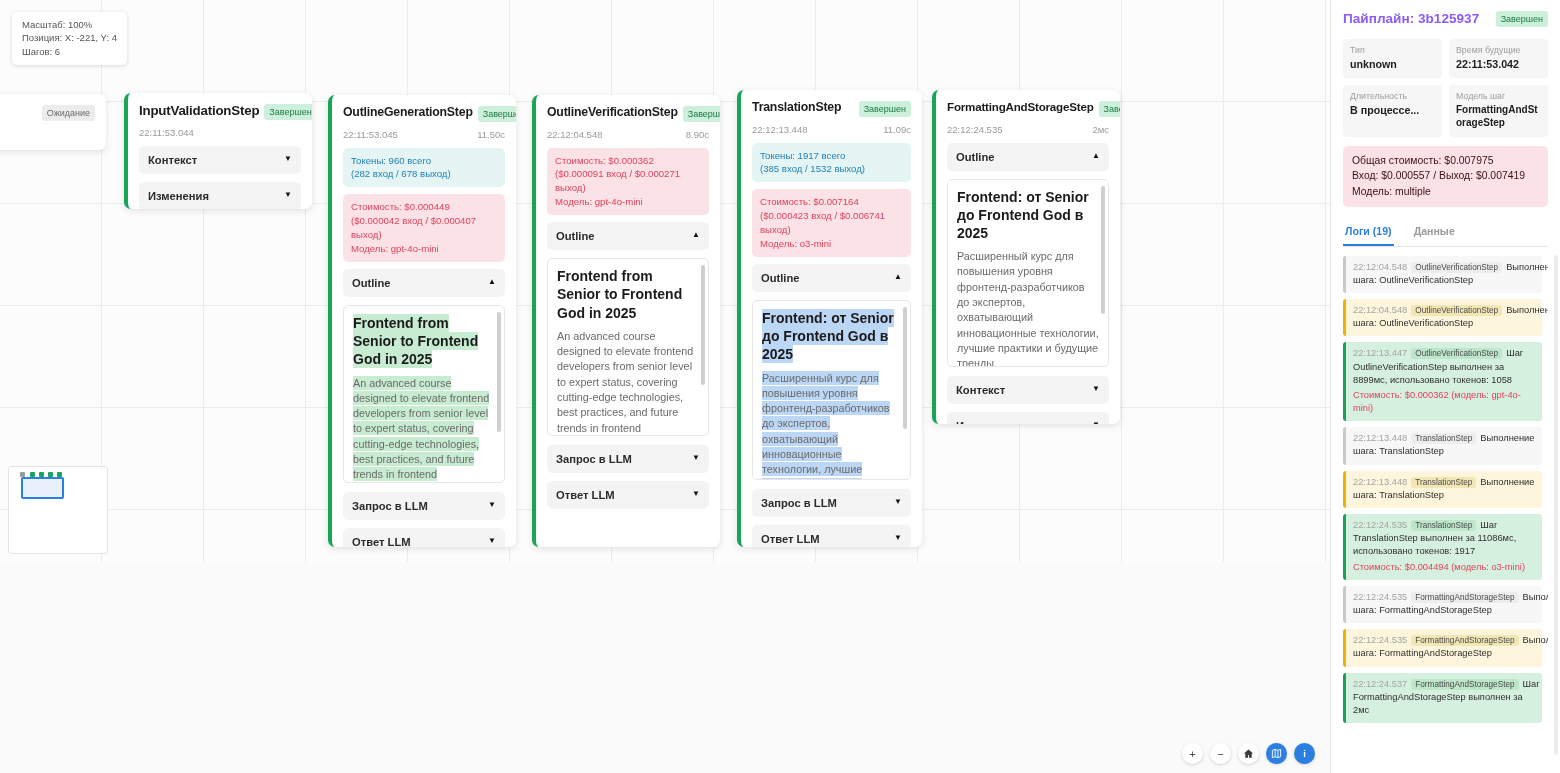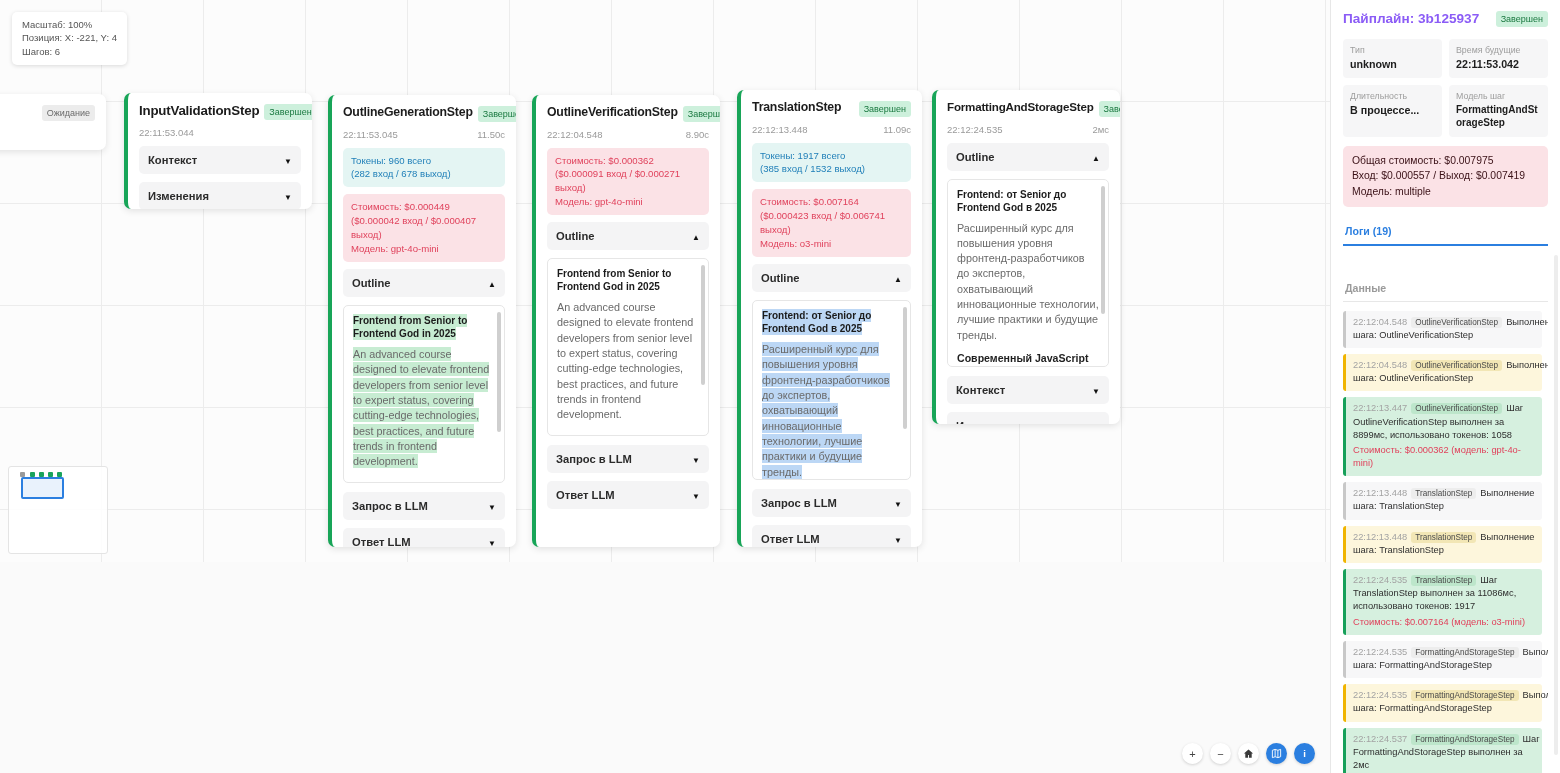--- a/index.html
+++ b/index.html
@@ -59,35 +59,35 @@
     font-size: 9.5px; color: #9a9a9a; margin-top: 7px; margin-bottom: 8px;
   }
 
   .chip { border-radius: 5px; padding: 6px 8px; font-size: 9.6px; line-height: 1.45; margin-bottom: 7px; }
   .chip.tok { background: #e4f5f3; color: #1f7fb8; }
   .chip.cost { background: #fbe2e6; color: #e0425c; }
 
   .acc {
     background: #f4f4f5; border-radius: 5px;
     padding: 8px 9px; margin-bottom: 8px;
-    display: flex; align-items: flex-end; justify-content: space-between;
+    display: flex; align-items: flex-start; justify-content: space-between;
     font-size: 11.2px; font-weight: bold; color: #2b2b2b;
   }
   .acc .caret { font-size: 8px; color: #111; }
 
   .outline-box {
     border: 1px solid #e6e6e6; border-radius: 5px;
     padding: 8px 9px 0 9px; overflow: hidden; position: relative;
     background: #fff; margin-bottom: 9px;
   }
   .outline-box .sbar {
     position: absolute; right: 3px; top: 6px; width: 4px; border-radius: 2px;
     background: #cfcfcf;
   }
-  .o-title { font-size: 10px; font-weight: bold; color: #1b1b1b; line-height: 1.3; margin-bottom: 7px; }
+  .o-title { font-size: 14px; font-weight: bold; color: #1b1b1b; line-height: 1.3; margin-bottom: 7px; }
   .o-desc { font-size: 10.8px; color: #6a6a6a; line-height: 1.42; margin-bottom: 9px; }
   .o-h2 { font-size: 10.6px; font-weight: bold; color: #1f1f1f; margin-bottom: 5px; }
   .hl-green { background: #c7ecd2; }
   .hl-blue  { background: #bcd7f5; }
   span.hlseg { padding: 1px 0; }
 
   
   .panel {
     position: absolute; right: 0; top: 0;
     width: 230px; height: 773px;
@@ -99,21 +99,21 @@
   .p-head { display: flex; align-items: center; justify-content: space-between; }
   .p-title { font-size: 13.6px; font-weight: bold; color: #8b5cf6; }
   .p-grid { display: grid; grid-template-columns: 1fr 1fr; gap: 7px; margin-top: 12px; }
   .p-cell { background: #f6f6f7; border-radius: 4px; padding: 6px 7px 7px 7px; }
   .p-cell .lbl { font-size: 8.8px; color: #9d9d9d; margin-bottom: 3px; }
   .p-cell .val { font-size: 10.7px; font-weight: bold; color: #1d1d1d; line-height: 1.28; word-break: break-word; }
   .p-chip { border-radius: 5px; padding: 7px 9px; font-size: 10.4px; line-height: 1.5; margin-top: 9px; }
   .p-chip.tok { background: #e4f5f3; color: #16324a; }
   .p-chip.cost { background: #fbe2e6; color: #3a1016; }
 
-  .tabs { display: flex; gap: 30px; border-bottom: 1px solid #e7e7e7; margin-top: 12px; flex-direction: column; }
+  .tabs { display: flex; gap: 18px; border-bottom: 1px solid #e7e7e7; margin-top: 12px; }
   .tab { font-size: 10.6px; padding: 6px 2px 7px 2px; color: #9a9a9a; font-weight: bold; }
   .tab.active { color: #2b7fe0; border-bottom: 2px solid #2b7fe0; }
 
   .logs { margin-top: 9px; height: 500px; overflow: hidden; position: relative; padding-right: 6px; }
   .log {
     border-left: 3px solid #c8c8c8; border-radius: 3px;
     background: #f7f7f8; padding: 5px 7px 6px 7px; margin-bottom: 6px;
     font-size: 9.3px; line-height: 1.42; color: #2e2e2e;
   }
   .log.warn { border-left-color: #f0b400; background: #fdf6dc; }
@@ -413,21 +413,21 @@
         <span class="cost">Стоимость: $0.000362 (модель: gpt-4o-mini)</span>
       </div>
       <div class="log">
         <span class="ts">22:12:13.448</span><span class="tag">TranslationStep</span><span>Выполнение шага: TranslationStep</span>
       </div>
       <div class="log warn">
         <span class="ts">22:12:13.448</span><span class="tag">TranslationStep</span><span>Выполнение шага: TranslationStep</span>
       </div>
       <div class="log ok">
         <span class="ts">22:12:24.535</span><span class="tag">TranslationStep</span><span>Шаг TranslationStep выполнен за 11086мс, использовано токенов: 1917</span>
-        <span class="cost">Стоимость: $0.007164 (модель: o3-mini)</span>
+        <span class="cost">Стоимость: $0.004494 (модель: o3-mini)</span>
       </div>
       <div class="log">
         <span class="ts">22:12:24.535</span><span class="tag">FormattingAndStorageStep</span><span>Выполнение шага: FormattingAndStorageStep</span>
       </div>
       <div class="log warn">
         <span class="ts">22:12:24.535</span><span class="tag">FormattingAndStorageStep</span><span>Выполнение шага: FormattingAndStorageStep</span>
       </div>
       <div class="log ok">
         <span class="ts">22:12:24.537</span><span class="tag">FormattingAndStorageStep</span><span>Шаг FormattingAndStorageStep выполнен за 2мс</span>
       </div>

